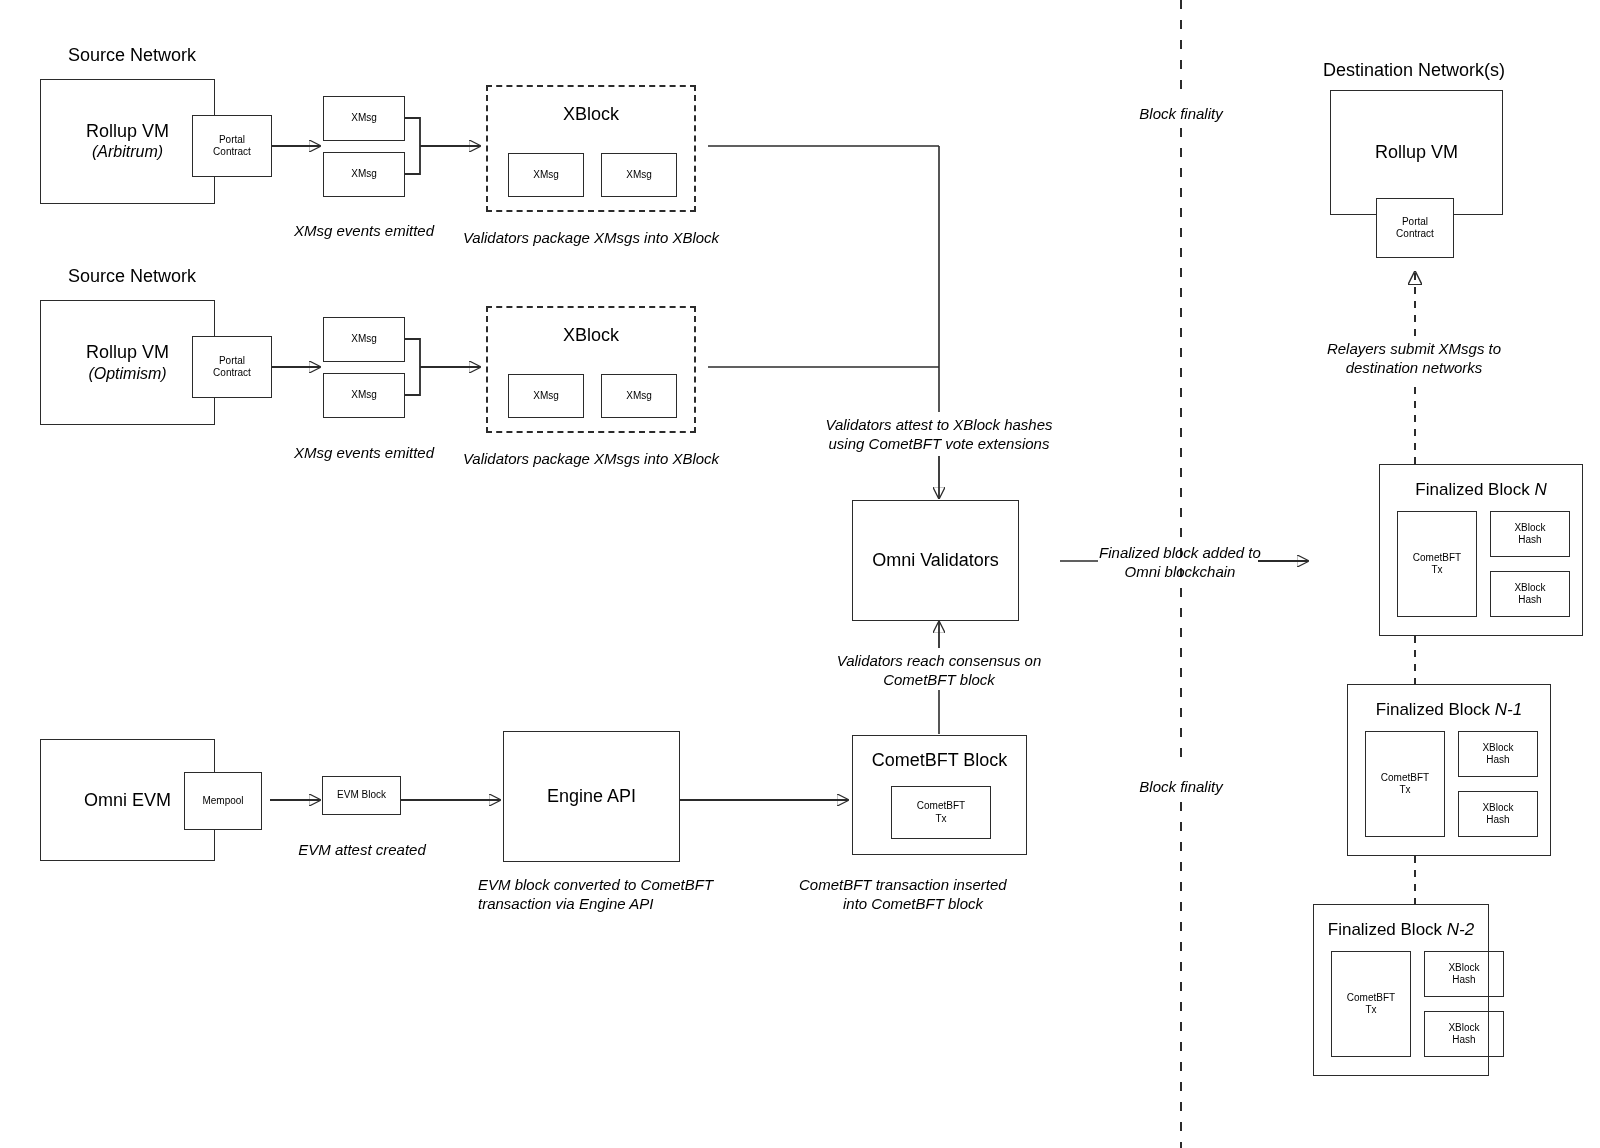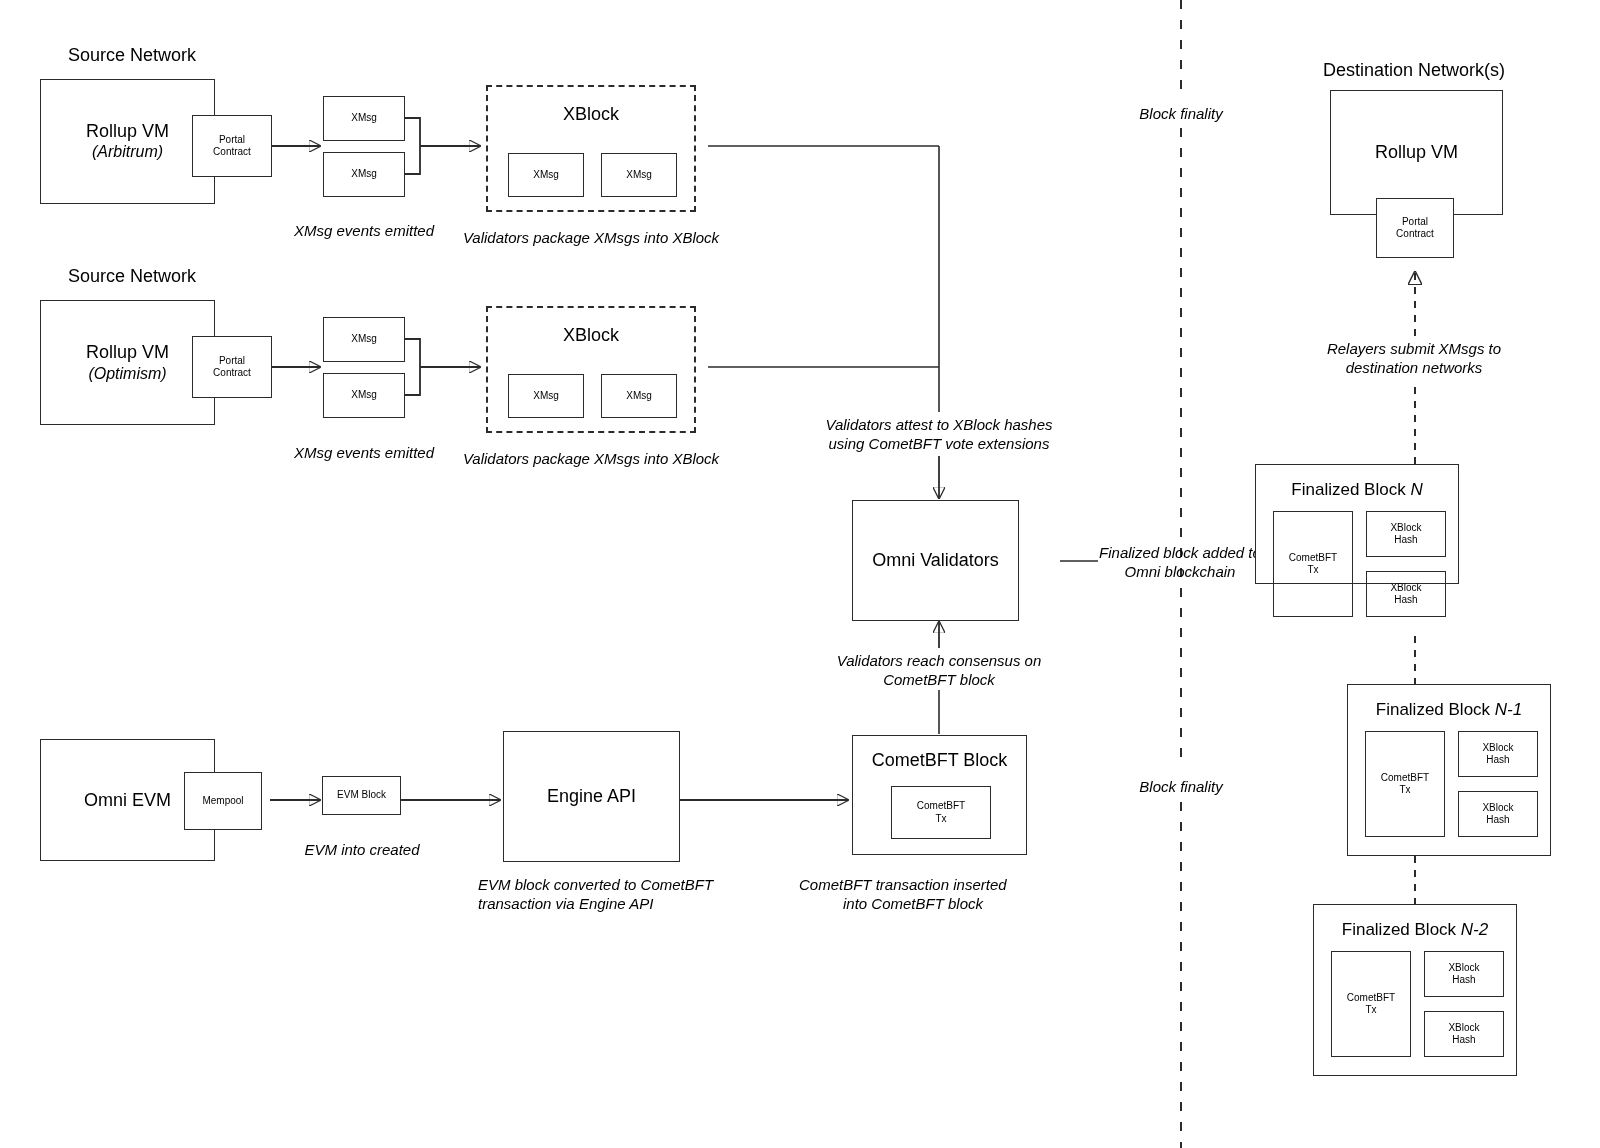--- a/index.html
+++ b/index.html
@@ -184,21 +184,21 @@
   </div>
 
   <div class="box" style="left:184px; top:772px; width:78px; height:58px;">
     <div class="t14">Mempool</div>
   </div>
 
   <div class="box" style="left:322px; top:776px; width:79px; height:39px;">
     <div class="t13">EVM Block</div>
   </div>
 
-  <div class="label t15 italic center" style="left:362px; top:840px;">EVM into created</div>
+  <div class="label t15 italic center" style="left:362px; top:840px;">EVM attest created</div>
 
   <div class="box" style="left:503px; top:731px; width:177px; height:131px;">
     <div class="t18">Engine API</div>
   </div>
 
   <div class="label t15 italic" style="left:478px; top:875px;">EVM block converted to CometBFT</div>
   <div class="label t15 italic" style="left:478px; top:894px;">transaction via Engine API</div>
 
   <div class="box" style="left:852px; top:735px; width:175px; height:120px; justify-content:flex-start;">
     <div class="title-in-box t18" style="top:13px;">CometBFT Block</div>
@@ -221,21 +221,21 @@
   </div>
 
   <div class="box" style="left:1376px; top:198px; width:78px; height:60px;">
     <div class="t14">Portal</div>
     <div class="t14">Contract</div>
   </div>
 
   <div class="label t15 italic center" style="left:1414px; top:339px;">Relayers submit XMsgs to</div>
   <div class="label t15 italic center" style="left:1414px; top:358px;">destination networks</div>
 
-  <div class="box" style="left:1255px; top:464px; width:204px; height:120px; justify-content:flex-start;">
+  <div class="box" style="left:1379px; top:464px; width:204px; height:172px; justify-content:flex-start;">
     <div class="title-in-box t17" style="top:14px;">
       <span>Finalized Block </span><span style="font-style:italic;">N</span>
     </div>
     <div style="position:absolute; left:17px; top:46px; width:80px; height:106px; border:1.6px solid #2b2b2b; display:flex; flex-direction:column; align-items:center; justify-content:center;">
       <span class="t13">CometBFT</span>
       <span class="t13">Tx</span>
     </div>
     <div style="position:absolute; left:110px; top:46px; width:80px; height:46px; border:1.6px solid #2b2b2b; display:flex; flex-direction:column; align-items:center; justify-content:center;">
       <span class="t13">XBlock</span>
       <span class="t13">Hash</span>
@@ -257,21 +257,21 @@
     <div style="position:absolute; left:110px; top:46px; width:80px; height:46px; border:1.6px solid #2b2b2b; display:flex; flex-direction:column; align-items:center; justify-content:center;">
       <span class="t13">XBlock</span>
       <span class="t13">Hash</span>
     </div>
     <div style="position:absolute; left:110px; top:106px; width:80px; height:46px; border:1.6px solid #2b2b2b; display:flex; flex-direction:column; align-items:center; justify-content:center;">
       <span class="t13">XBlock</span>
       <span class="t13">Hash</span>
     </div>
   </div>
 
-  <div class="box" style="left:1313px; top:904px; width:204px; height:172px; justify-content:flex-start;">
+  <div class="box" style="left:1313px; top:904px; width:176px; height:172px; justify-content:flex-start;">
     <div class="title-in-box t17" style="top:14px;">
       <span>Finalized Block </span><span style="font-style:italic;">N-2</span>
     </div>
     <div style="position:absolute; left:17px; top:46px; width:80px; height:106px; border:1.6px solid #2b2b2b; display:flex; flex-direction:column; align-items:center; justify-content:center;">
       <span class="t13">CometBFT</span>
       <span class="t13">Tx</span>
     </div>
     <div style="position:absolute; left:110px; top:46px; width:80px; height:46px; border:1.6px solid #2b2b2b; display:flex; flex-direction:column; align-items:center; justify-content:center;">
       <span class="t13">XBlock</span>
       <span class="t13">Hash</span>

